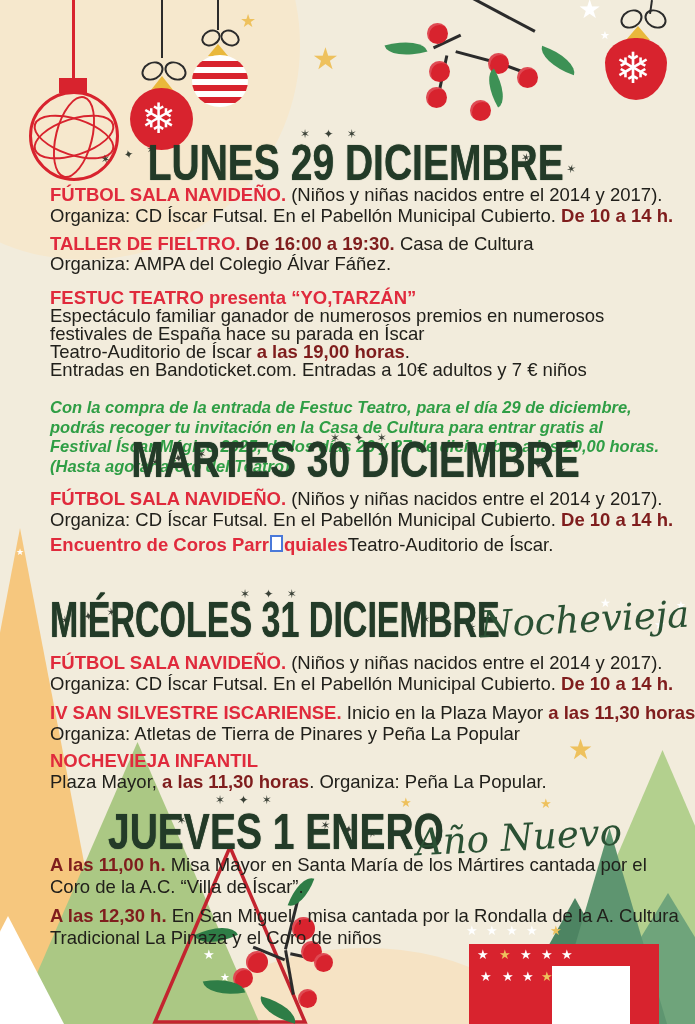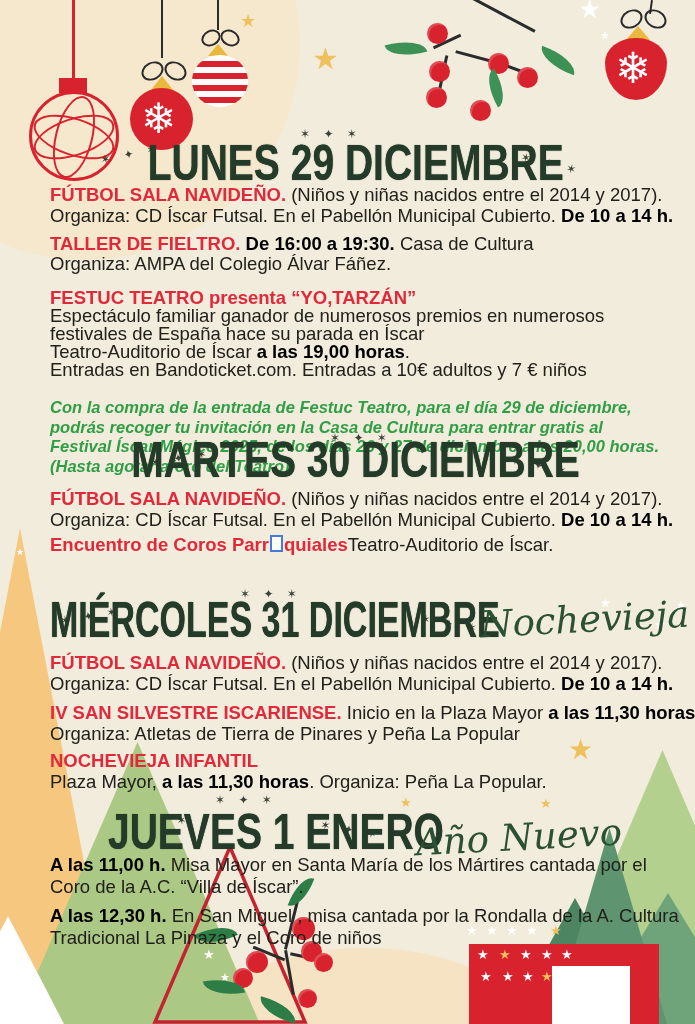--- a/index.html
+++ b/index.html
@@ -31,21 +31,21 @@
   .sx68{transform:scaleX(.68);transform-origin:left bottom;}
   .sx78l{transform:scaleX(.78);transform-origin:left bottom;}
   .script{position:absolute;font-family:"DejaVu Serif",serif;font-style:italic;font-size:37px;
           color:#2b5134;transform:rotate(-3deg);white-space:nowrap;z-index:6;}
   .ev{margin:0;padding:0 0 0 42px;}
   .ln{white-space:nowrap;font-size:18.5px;line-height:21px;color:#21201b;}
   .lh18 .ln{line-height:18px;}
   .lh20 .ln{line-height:20px;}
   .lh22 .ln{line-height:22px;}
   .r-red{color:#e02a3c;font-weight:bold;}
-  .r-grn{color:#000000;font-weight:bold;}
+  .r-grn{color:#7f1d1d;font-weight:bold;}
   .r-blk{color:#21201b;}
   .note{white-space:normal;width:616px;font-size:16.5px;line-height:19.5px;color:#2f9e45;
         font-weight:bold;font-style:italic;margin-top:19px;}
   .cursor{display:inline-block;width:9px;height:13px;border:2px solid #4a79d9;background:#fff;
           margin:0 1px;vertical-align:-1px;}
 </style>
 </head>
 <body>
 
 <div class="page">

